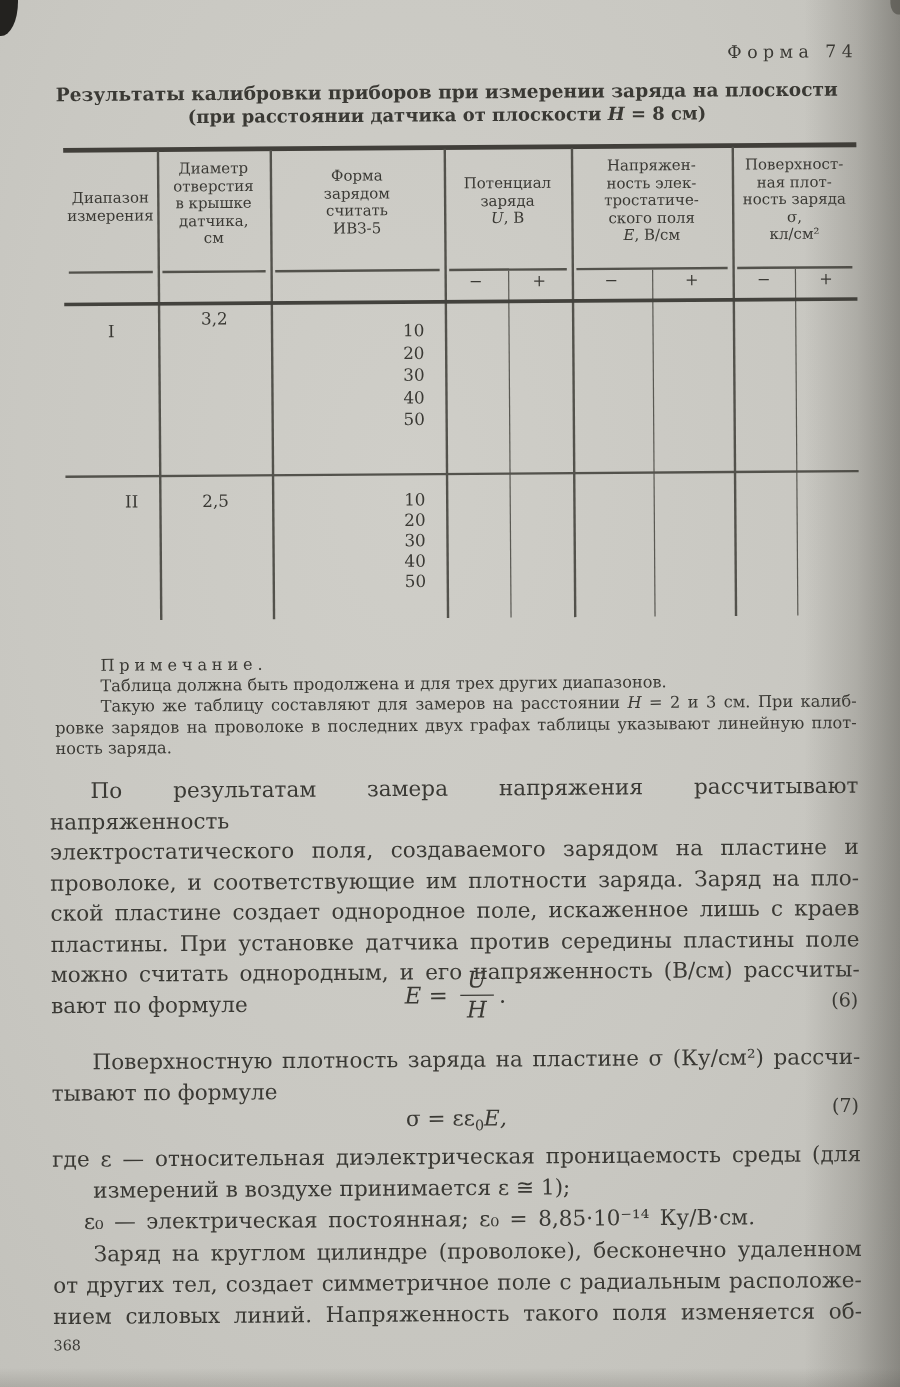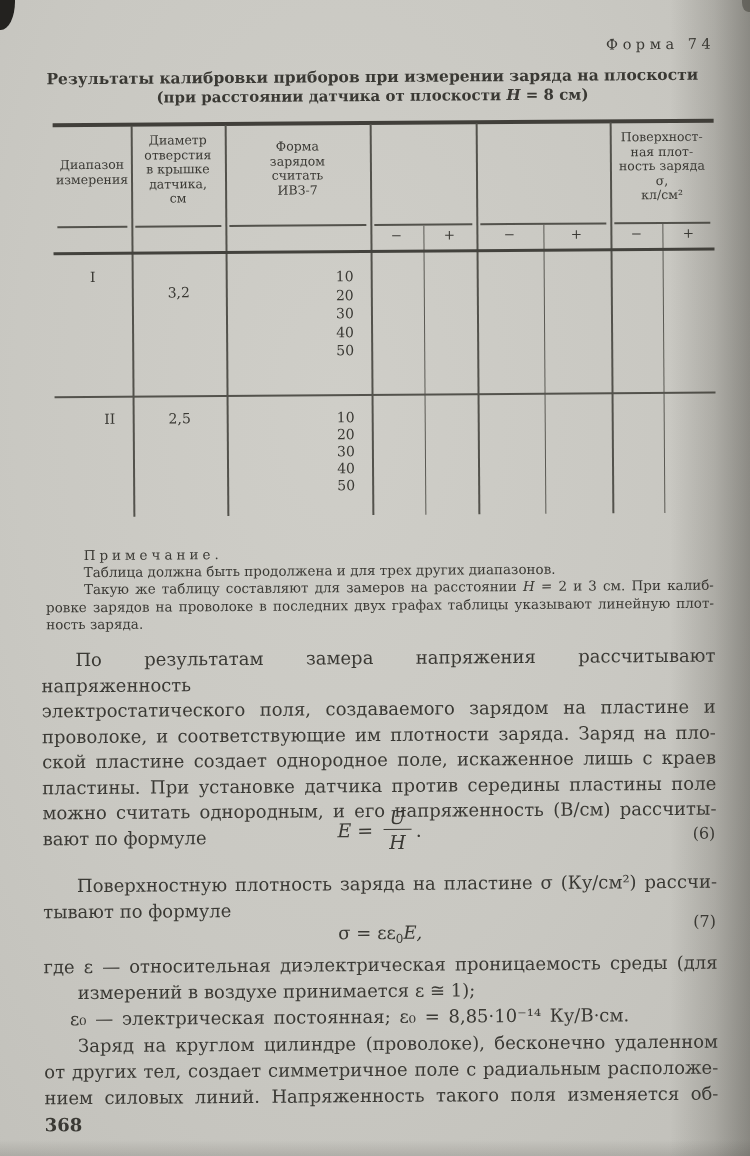--- a/index.html
+++ b/index.html
@@ -51,21 +51,21 @@
   .hang2{padding-left:26px;word-spacing:3px;}
   
   .f6{left:40px;top:806px;width:674px;display:flex;justify-content:center;align-items:center;font-size:19px;}
   .frac{display:inline-block;text-align:center;vertical-align:middle;margin:0 4px;}
   .frac .num{display:block;padding:0 6px 1px;font-style:italic;}
   .frac .den{display:block;padding:1px 6px 0;border-top:1.7px solid #3a3934;font-style:italic;}
   .eqno6{left:690px;top:826px;font-size:16px;}
   .f7{left:40px;top:922px;width:674px;text-align:center;font-size:18px;}
   .sub0{font-size:12px;vertical-align:-4px;}
   .eqno7{left:690px;top:914px;font-size:16px;}
-  .pageno{left:40px;top:1112px;font-size:18px;font-weight:bold;}
+  .pageno{left:40px;top:1112px;font-size:12px;}
 </style>
 </head>
 <body>
 
 <div class="page">
   <div class="sheet">
 
     <div class="abs form-label">Форма 74</div>
     <div class="abs title1">Результаты калибровки приборов при измерении заряда на плоскости</div>
     <div class="abs title2"><span>(при расстоянии датчика от плоскости </span><span class="it">H</span><span> = 8 см)</span></div>
@@ -100,39 +100,51 @@
         <div>Диаметр</div>
           <div>отверстия</div>
           <div>в крышке</div>
           <div>датчика,</div>
           <div>см</div>
       </div>
       <div class="hcell" style="left:172px;width:145px;top:18px">
         <div>Форма</div>
           <div>зарядом</div>
           <div>считать</div>
-          <div>ИВЗ-7</div>
+          <div>ИВЗ-5</div>
+      </div>
+      <div class="hcell" style="left:317px;width:106px;top:25px">
+        <div>Потенциал</div>
+          <div>заряда</div>
+        <div><span class="it">U</span><span>, В</span></div>
+      </div>
+      <div class="hcell" style="left:423px;width:134px">
+        <div>Напряжен-</div>
+          <div>ность элек-</div>
+          <div>тростатиче-</div>
+          <div>ского поля</div>
+        <div><span class="it">E</span><span>, В/см</span></div>
       </div>
       <div class="hcell" style="left:557px;width:104px">
         <div>Поверхност-</div>
           <div>ная плот-</div>
           <div>ность заряда</div>
           <div>σ,</div>
         <div>кл/см²</div>
       </div>
 
       <div class="sign" style="left:331px">−</div>
       <div class="sign" style="left:384px">+</div>
       <div class="sign" style="left:444px">−</div>
       <div class="sign" style="left:511px">+</div>
       <div class="sign" style="left:571px">−</div>
       <div class="sign" style="left:623px">+</div>
 
       <div class="cell" style="left:0;width:78px;top:146px">I</div>
-      <div class="cell" style="left:78px;width:94px;top:162px">3,2</div>
+      <div class="cell" style="left:78px;width:94px;top:136px">3,2</div>
       <div class="cell digits" style="left:261px;width:60px;top:146px">
         <div>10</div>
         <div>20</div>
         <div>30</div>
         <div>40</div>
         <div>50</div>
       </div>
 
       <div class="cell" style="left:16px;width:78px;top:288px">II</div>
       <div class="cell" style="left:78px;width:94px;top:288px">2,5</div>

